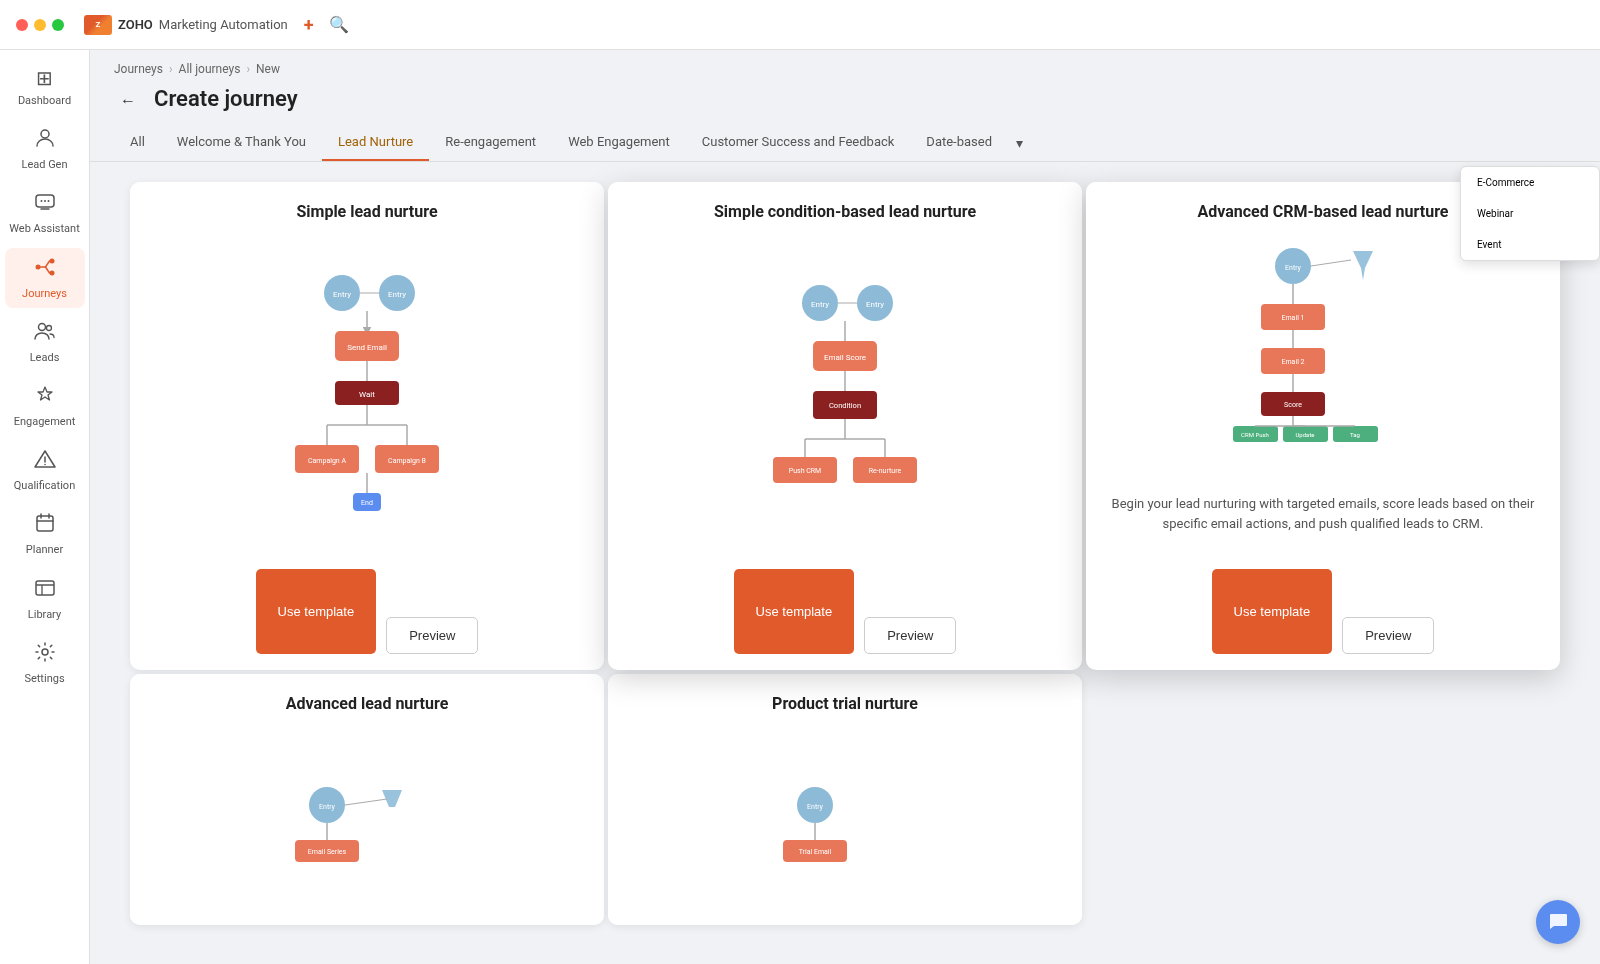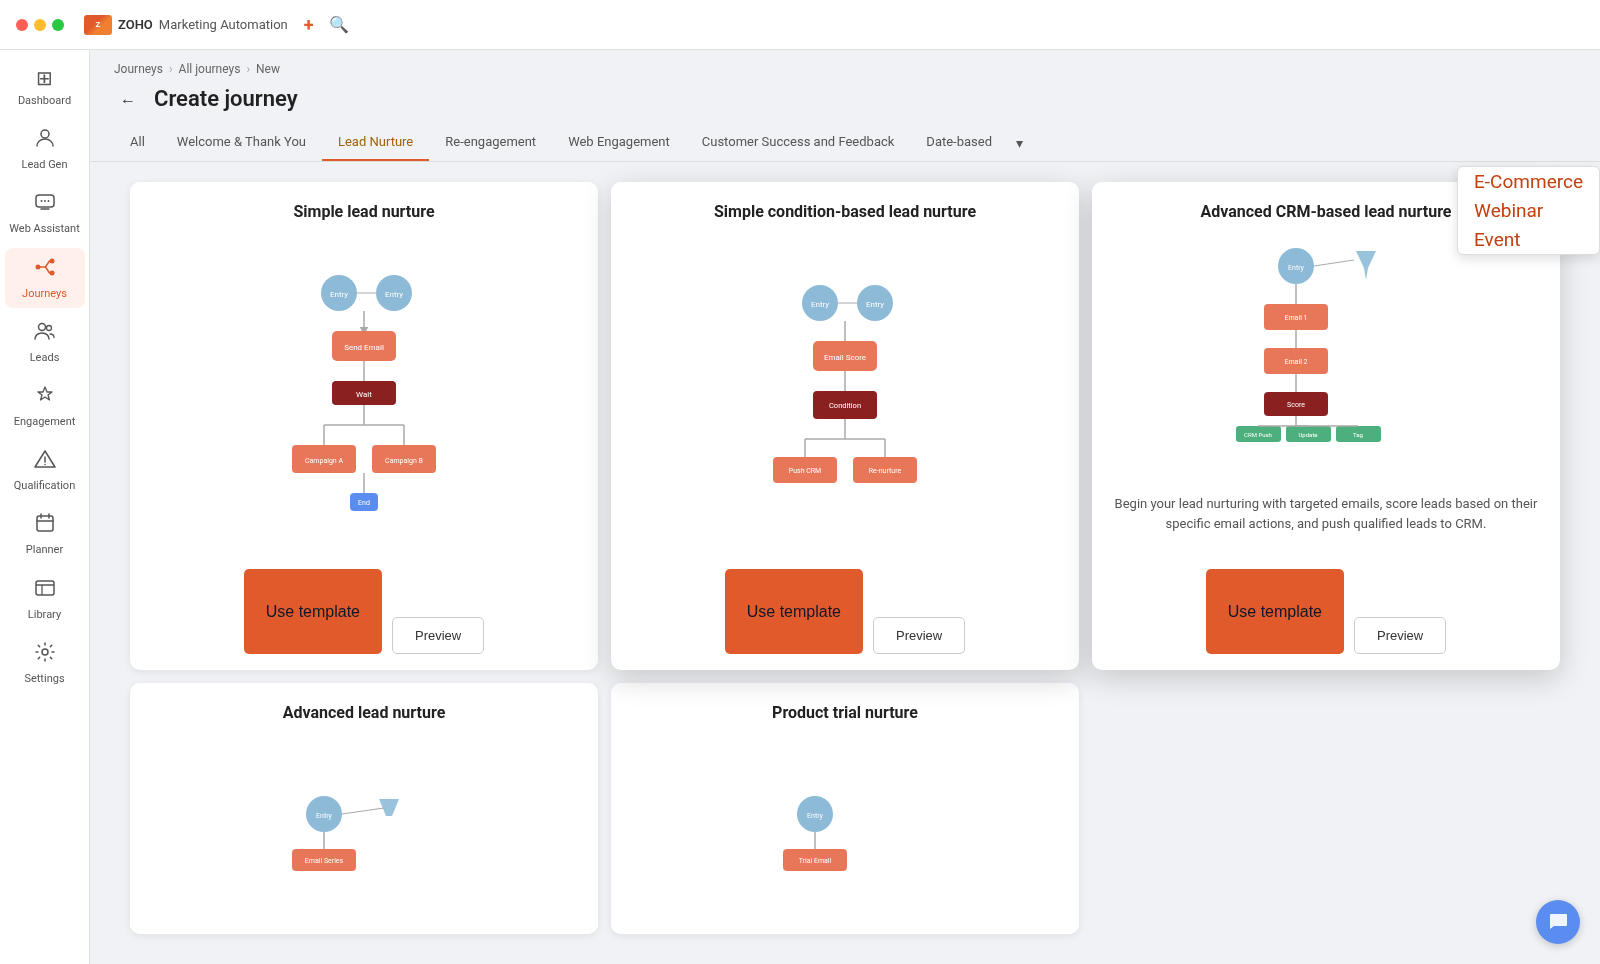--- a/index.html
+++ b/index.html
@@ -111,34 +111,34 @@
       top: 42px;
       right: 0;
       background: white;
       border: 1px solid #ddd;
       border-radius: 6px;
       box-shadow: 0 4px 12px rgba(0,0,0,0.12);
       z-index: 100;
       min-width: 140px;
     }
     .dropdown-item {
-      padding: 3px 16px;
-      font-size: 19px;
-      color: #c2410c;
+      padding: 10px 16px;
+      font-size: 10px;
+      color: #000000;
       cursor: pointer;
     }
 
     
     .cards-area {
       flex: 1;
       overflow-y: auto;
       padding: 20px 40px;
       display: grid;
       grid-template-columns: repeat(3, 1fr);
-      gap: 13px;
+      gap: 4px;
       align-content: start;
     }
 
     
     .template-card {
       background: white;
       border-radius: 10px;
       box-shadow: 0 2px 8px rgba(0,0,0,0.08);
       overflow: hidden;
       display: flex;
@@ -186,25 +186,25 @@
       margin-bottom: 12px;
     }
     .card-actions {
       display: flex;
       gap: 10px;
       padding: 12px 16px 16px;
       justify-content: center;
     }
     .btn-primary {
       background: #e05a2b;
-      color: #0f172a;
+      color: #ffffff;
       border: none;
       border-radius: 5px;
       padding: 10px 22px;
-      font-size: 16px;
+      font-size: 13px;
       font-weight: 500;
       cursor: pointer;
     }
     .btn-secondary {
       background: white;
       color: #333;
       border: 1px solid #ccc;
       border-radius: 5px;
       padding: 10px 22px;
       font-size: 13px;

